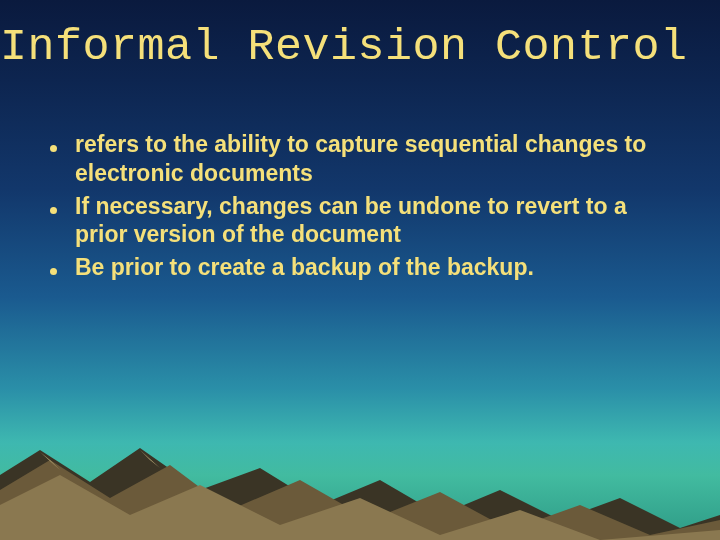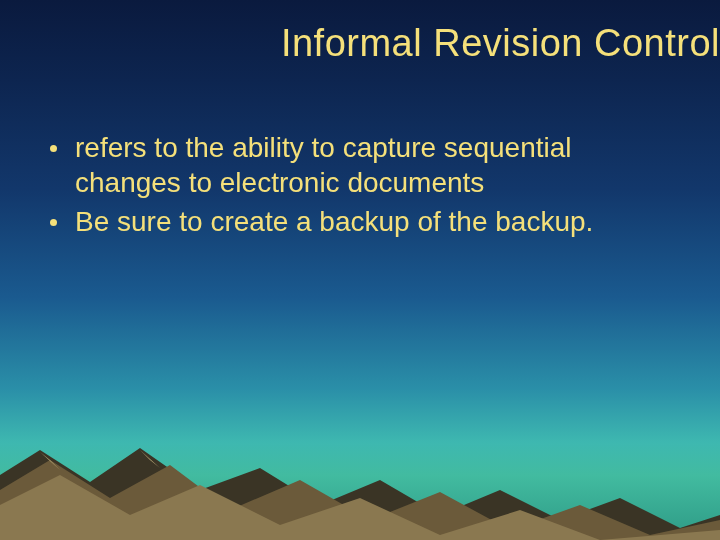--- a/index.html
+++ b/index.html
@@ -22,25 +22,26 @@
       #2a8fa8 72%,
       #3eb8b0 82%,
       #42bba0 88%,
       #2e9a85 100%);
   }
   .title {
     position: absolute;
     top: 22px;
     left: 0;
     width: 100%;
-    text-align: right;
-    font-size: 38px;
+    text-align: left;
+    font-size: 45px;
     font-weight: 400;
     color: #f5e07a;
     letter-spacing: 0.5px;
+    font-family: Liberation Mono, monospace;
   }
   .body {
     position: absolute;
     top: 130px;
     left: 40px;
     right: 40px;
   }
   .bullet {
     display: flex;
     align-items: flex-start;
@@ -51,23 +52,23 @@
     width: 7px;
     height: 7px;
     border-radius: 50%;
     background: #f5e07a;
     margin-top: 15px;
     margin-left: 10px;
     margin-right: 18px;
   }
   .txt {
     color: #f5e07a;
-    font-size: 28px;
+    font-size: 23px;
     line-height: 1.25;
-    font-weight: 400;
+    font-weight: 700;
   }
   
   .mountains {
     position: absolute;
     bottom: 0;
     left: 0;
     width: 720px;
     height: 120px;
     pointer-events: none;
   }
@@ -79,21 +80,25 @@
 
   <div class="title">Informal Revision Control</div>
 
   <div class="body">
     <div class="bullet">
       <div class="dot"></div>
       <div class="txt">refers to the ability to capture sequential changes to electronic documents</div>
     </div>
     <div class="bullet">
       <div class="dot"></div>
-      <div class="txt">Be sure to create a backup of the backup.</div>
+      <div class="txt">If necessary, changes can be undone to revert to a prior version of the document</div>
+    </div>
+    <div class="bullet">
+      <div class="dot"></div>
+      <div class="txt">Be prior to create a backup of the backup.</div>
     </div>
   </div>
 
   <svg class="mountains" viewBox="0 0 720 120" preserveAspectRatio="none">
 
     <path d="M0,120 L0,55 L40,30 L90,62 L140,28 L200,70 L260,48 L320,85 L380,60 L440,95 L500,70 L560,100 L620,78 L680,108 L720,95 L720,120 Z" fill="#3a3425"></path>
 
     <path d="M0,120 L0,70 L50,40 L110,78 L170,45 L230,90 L300,60 L370,100 L440,72 L510,110 L580,85 L650,115 L720,100 L720,120 Z" fill="#6b5a3a"></path>
 
     <path d="M0,120 L0,85 L60,55 L130,95 L200,65 L280,105 L360,78 L440,115 L520,90 L600,120 L720,110 L720,120 Z" fill="#8a7850"></path>

